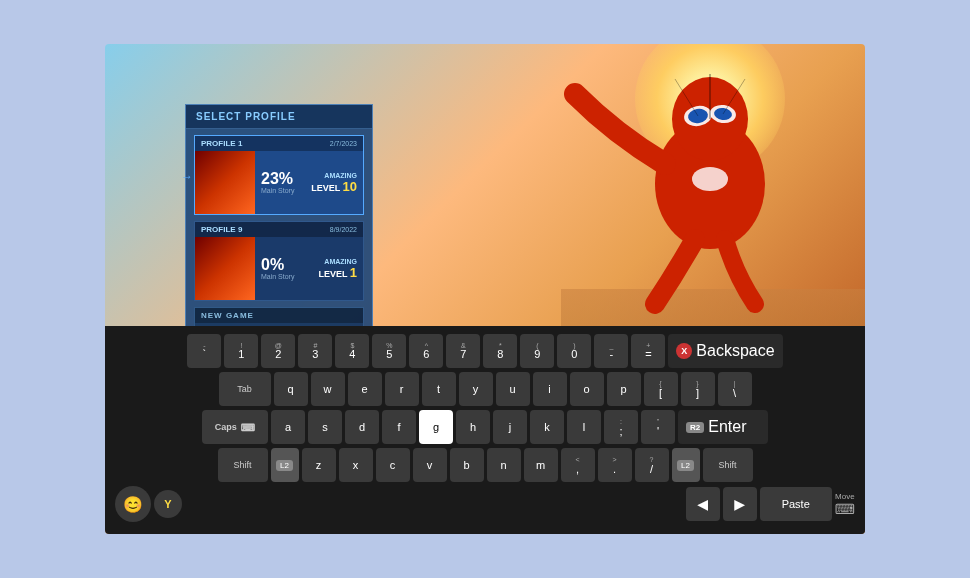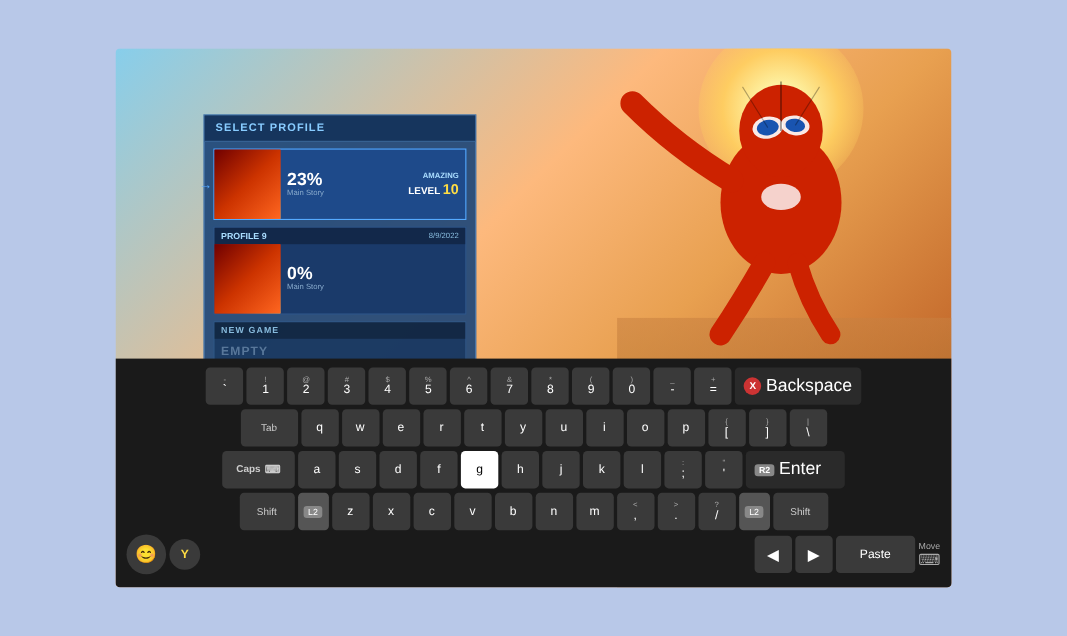--- a/index.html
+++ b/index.html
@@ -27,21 +27,21 @@
       position: absolute;
       top: 0; left: 0; right: 0; bottom: 0;
       background: linear-gradient(135deg, #87CEEB 0%, #FDB97D 40%, #E8A050 60%, #C87030 80%, #8B4513 100%);
     }
 
     
     .profile-panel {
       position: absolute;
       top: 60px;
       left: 80px;
-      width: 248px;
+      width: 188px;
       background: rgba(30, 70, 120, 0.92);
       border: 1px solid rgba(100, 160, 220, 0.6);
       padding: 0;
       z-index: 10;
     }
 
     .panel-title {
       background: rgba(20, 50, 90, 0.9);
       color: #88CCFF;
       font-size: 10px;
@@ -418,20 +418,24 @@
         <line x1="168" y1="50" x2="190" y2="15" stroke="#000000" stroke-width="1" opacity="0.3"></line>
       </svg>
     </div>
   </div>
 
   <div class="profile-panel">
     <div class="panel-title">SELECT PROFILE</div>
 
     <div class="profile-item active" style="position:relative;">
       <div class="selector-arrow">→</div>
+      <div class="profile-item-header">
+        <span class="profile-name">PROFILE 1</span>
+        <span class="profile-date">2/7/2023</span>
+      </div>
       <div class="profile-content">
         <div class="profile-thumbnail">
           <div class="profile-thumbnail-overlay"></div>
         </div>
         <div class="profile-info">
           <div class="profile-percent">23%</div>
           <div class="profile-subtitle">Main Story</div>
         </div>
         <div class="profile-level-info">
           <div class="profile-difficulty">AMAZING</div>
@@ -449,20 +453,27 @@
         <span class="profile-date">8/9/2022</span>
       </div>
       <div class="profile-content">
         <div class="profile-thumbnail">
           <div class="profile-thumbnail-overlay"></div>
         </div>
         <div class="profile-info">
           <div class="profile-percent">0%</div>
           <div class="profile-subtitle">Main Story</div>
         </div>
+        <div class="profile-level-info">
+          <div class="profile-difficulty">AMAZING</div>
+          <div class="profile-level">
+            <span>LEVEL</span>
+            <span class="level-num">1</span>
+          </div>
+        </div>
       </div>
     </div>
 
     <div class="new-game-slot">
       <div class="new-game-label">NEW GAME</div>
       <div class="empty-slot">EMPTY</div>
     </div>
 
     <div class="new-game-slot">
       <div class="new-game-label">NEW GAME</div>

